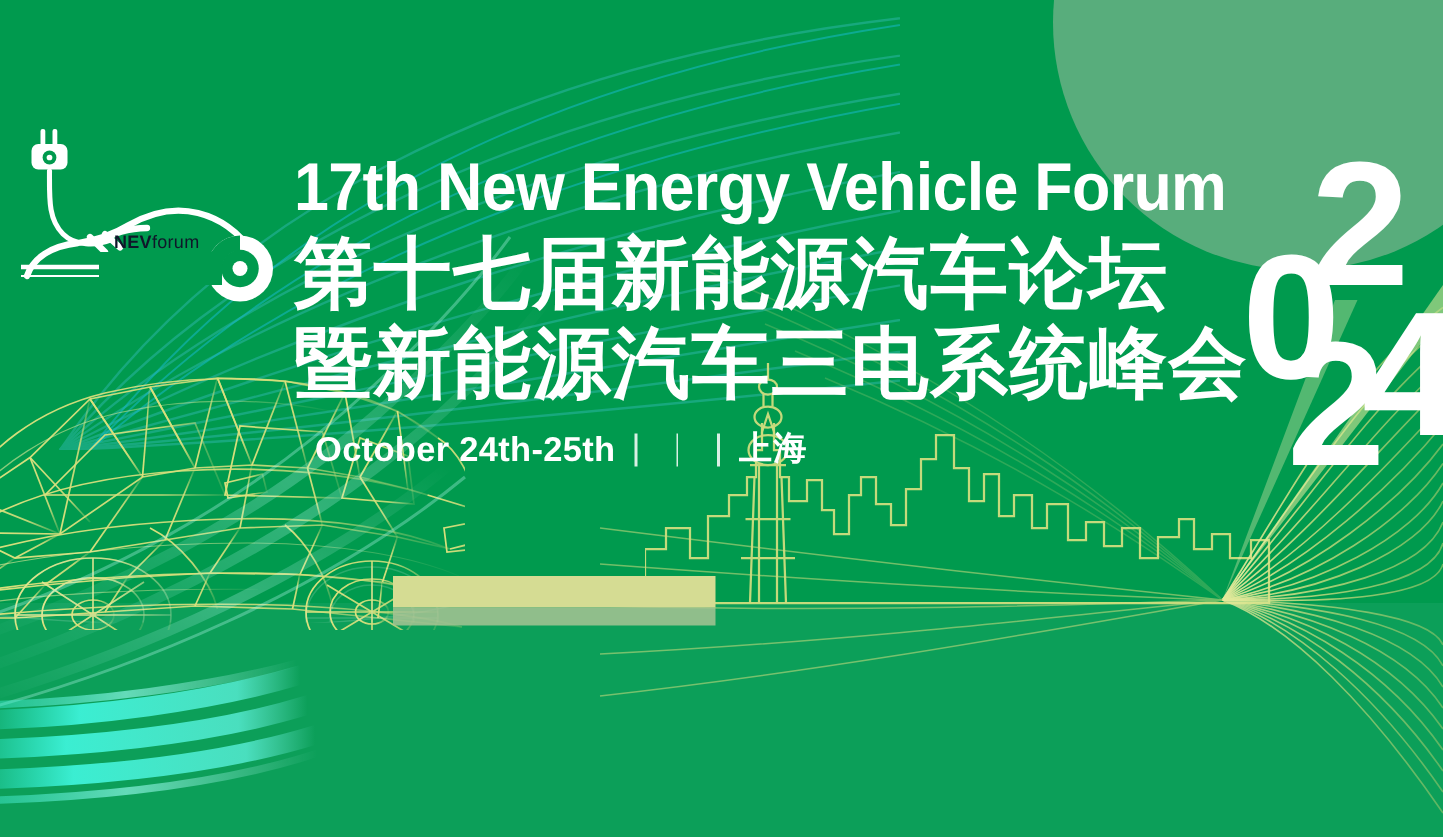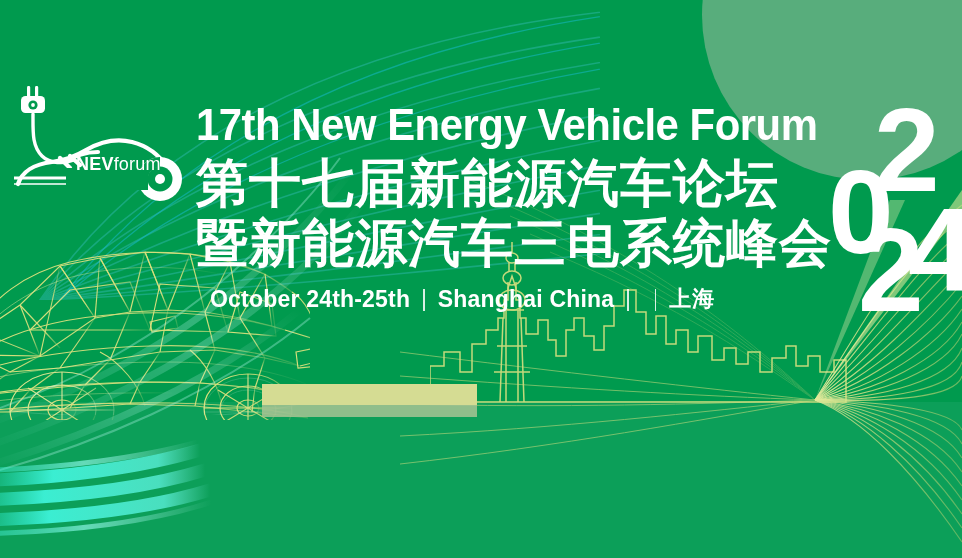--- a/index.html
+++ b/index.html
@@ -35,22 +35,22 @@
   svg.deco { position:absolute; inset:0; width:962px; height:558px; display:block; }
 
   
   #logo-block {
     position:absolute; left:8px; top:72px;
     width:185px; height:140px;
   }
   #logo-text {
     position:absolute;
     left:68px; top:82px;
-    color:#ffffff;
-    font-size:18px;
+    color:#0f172a;
+    font-size:12px;
     letter-spacing:.2px;
     white-space:nowrap;
   }
   #logo-text .nev { font-weight:bold; }
   #logo-text .forum { font-weight:normal; }
 
   
   #headline-block {
     position:absolute;
     left:196px; top:100px;
@@ -506,21 +506,20 @@
   </div>
 
   <div id="headline-block">
     <div id="title-en">17th New Energy Vehicle Forum</div>
     <div id="title-cn-1" class="title-cn">第十七届新能源汽车论坛</div>
     <div id="title-cn-2" class="title-cn">暨新能源汽车三电系统峰会</div>
 
     <div id="meta-line">
       <span class="seg">October 24th-25th</span>
       <span class="sep"></span>
-      <span class="seg">Shanghai China</span>
       <span class="sep"></span>
       <span class="sep"></span>
       <span class="seg cn">上海</span>
     </div>
   </div>
 
   <div id="year-block">
     <span class="digit" id="y2a">2</span>
     <span class="digit" id="y0">0</span>
     <span class="digit" id="y2b">2</span>

